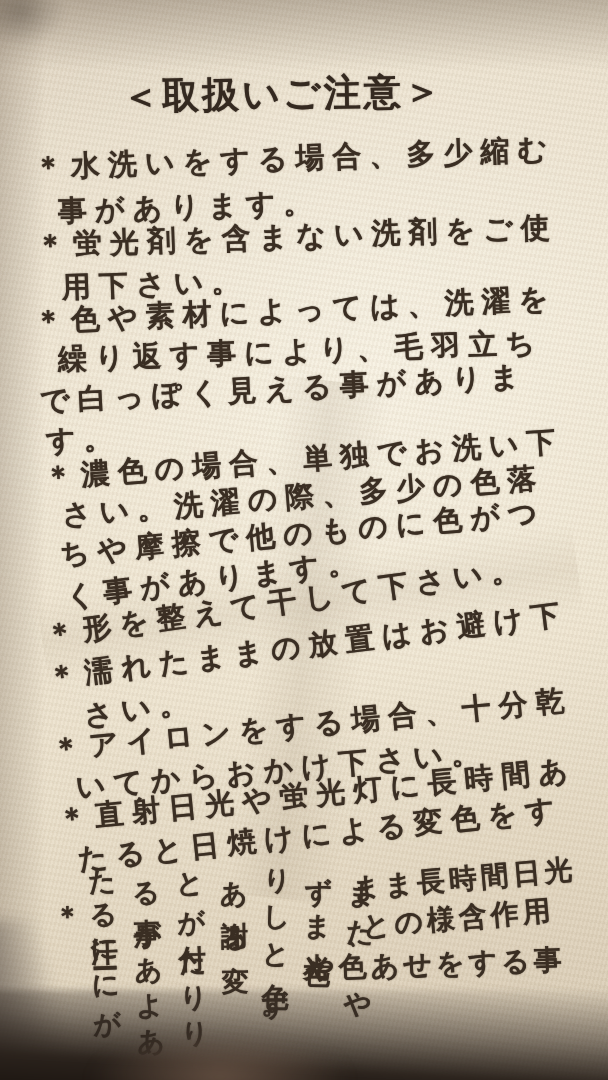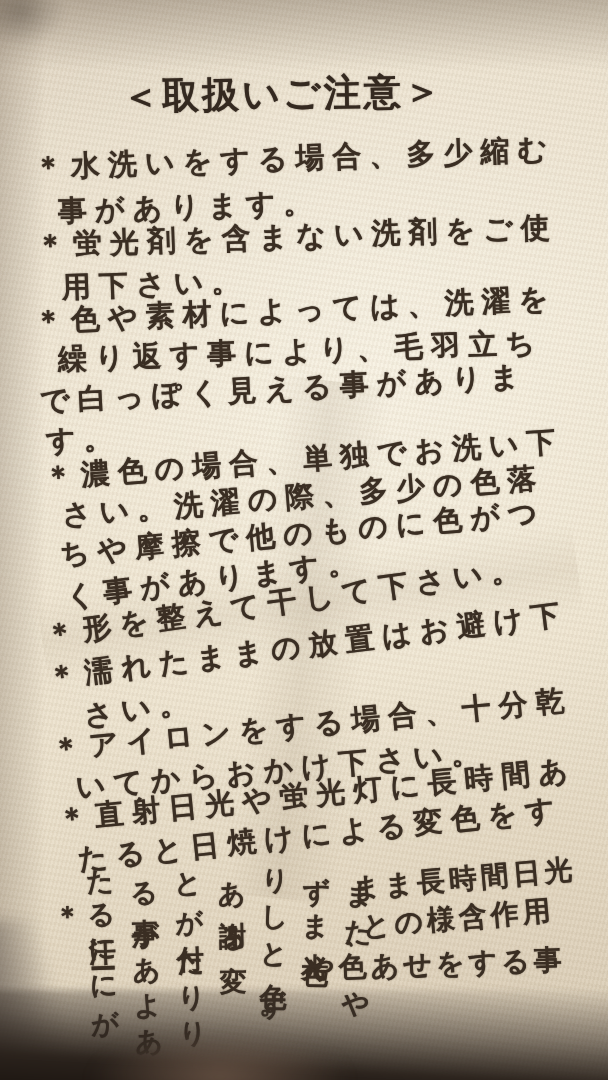--- a/index.html
+++ b/index.html
@@ -1,18 +1,18 @@
 <!DOCTYPE html>
 <html><head>
 <meta charset="utf-8">
 <style>
   html,body{margin:0;padding:0;background:#111;}
   #photo{
     position:relative;width:608px;height:1080px;overflow:hidden;
-    font-family:Liberation Serif, serif;
+    font-family:Liberation Mono, monospace;
     background:
       radial-gradient(ellipse 620px 700px at 62% 34%, rgba(255,252,240,.55) 0%, rgba(255,250,235,.18) 45%, rgba(0,0,0,0) 70%),
       linear-gradient(168deg, #ddd2bf 0%, #e9dfcc 14%, #efe6d3 38%, #ece2cd 62%, #e2d6bf 82%, #d6c9b2 100%);
   }
   
   .tex{position:absolute;inset:0;pointer-events:none;
     background:
       repeating-linear-gradient(104deg, rgba(120,95,70,.045) 0 2px, rgba(255,255,255,.05) 2px 4px),
       repeating-linear-gradient(8deg, rgba(110,90,70,.03) 0 3px, rgba(255,255,255,.03) 3px 7px);}
   .shade-top{position:absolute;left:0;top:0;width:100%;height:70px;

